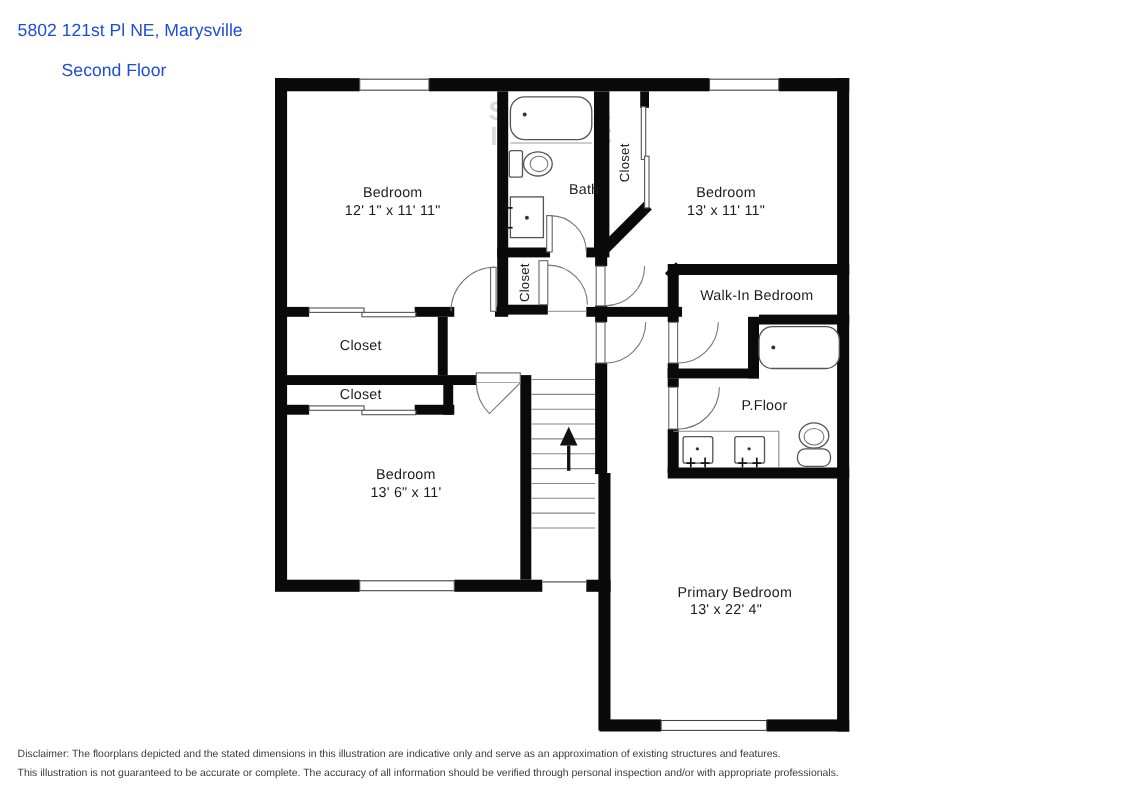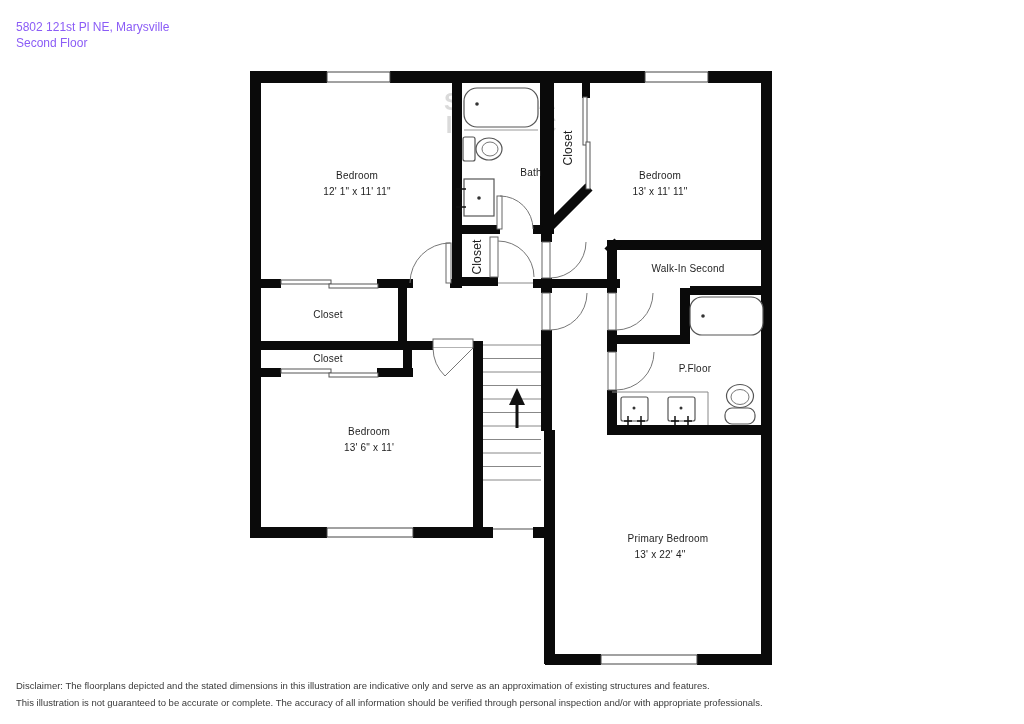--- a/index.html
+++ b/index.html
@@ -1,20 +1,20 @@
 <!DOCTYPE html>
 <html><head>
 <meta charset="utf-8">
 <style>
   html,body{margin:0;padding:0;background:#ffffff;}
   #stage{position:relative;width:1024px;height:724px;background:#fff;overflow:hidden;
          font-family:"Liberation Sans", sans-serif;}
-  .hdr{position:absolute;left:16px;color:#8b5cf6;font-size:12px;white-space:nowrap;}
-  #addr{top:20px;} #floor{top:36px;}
-  .lbl{position:absolute;transform:translate(-50%,-50%);font-size:10px;color:#1d1d1d;
+  .hdr{position:absolute;left:16px;color:#1d4ed8;font-size:16px;white-space:nowrap;}
+  #addr{top:20px;} #floor{top:56px;margin-left:40px;}
+  .lbl{position:absolute;transform:translate(-50%,-50%);font-size:13px;color:#1d1d1d;
        white-space:nowrap;letter-spacing:.2px;}
   .vert{transform:translate(-50%,-50%) rotate(-90deg);font-size:12px;}
   .wm{position:absolute;transform:translate(-50%,-50%);font-size:24px;color:#bdbdbd;
       opacity:.55;font-weight:bold;}
   .disc{position:absolute;left:16px;font-size:9.5px;color:#3a3a3a;white-space:nowrap;}
   #disc1{top:680px;} #disc2{top:697px;}
   svg{position:absolute;left:0;top:0;}
 </style>
 </head>
 <body>
@@ -186,21 +186,21 @@
 
   <div class="lbl" style="left:357px;top:175px">Bedroom</div>
   <div class="lbl" style="left:357px;top:191px">12' 1" x 11' 11"</div>
 
   <div class="lbl" style="left:531px;top:172px">Bath</div>
   <div class="lbl vert" style="left:568px;top:148px">Closet</div>
 
   <div class="lbl" style="left:660px;top:175px">Bedroom</div>
   <div class="lbl" style="left:660px;top:191px">13' x 11' 11"</div>
 
-  <div class="lbl" style="left:688px;top:268px">Walk-In Second</div>
+  <div class="lbl" style="left:688px;top:268px">Walk-In Bedroom</div>
   <div class="lbl vert" style="left:477px;top:257px">Closet</div>
   <div class="lbl" style="left:695px;top:368px">P.Floor</div>
 
   <div class="lbl" style="left:328px;top:314px">Closet</div>
   <div class="lbl" style="left:328px;top:358px">Closet</div>
 
   <div class="lbl" style="left:369px;top:431px">Bedroom</div>
   <div class="lbl" style="left:369px;top:447px">13' 6" x 11'</div>
 
   <div class="lbl" style="left:668px;top:538px">Primary Bedroom</div>

